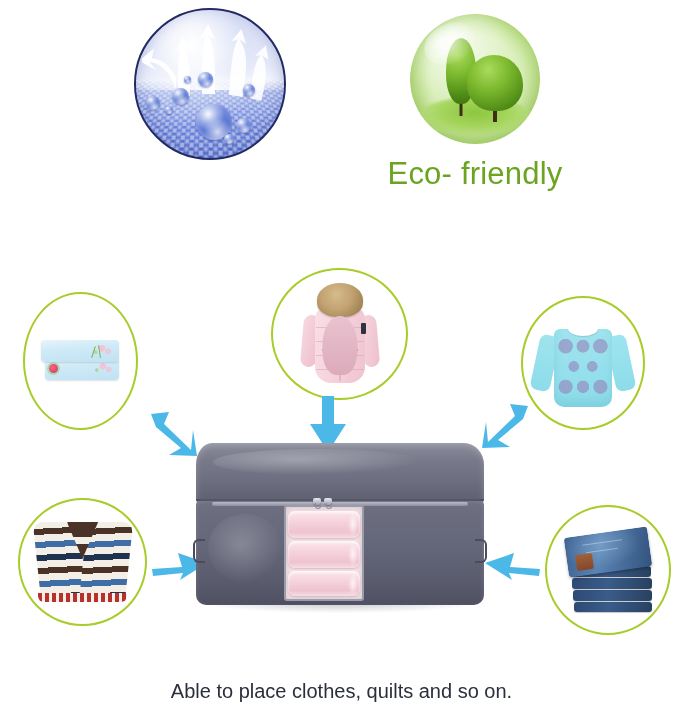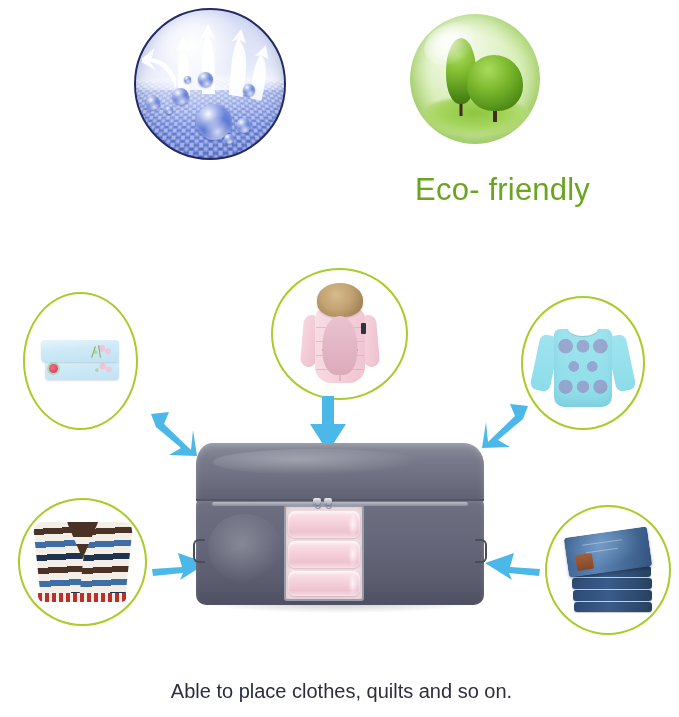--- a/index.html
+++ b/index.html
@@ -340,21 +340,21 @@
       <div class="tree" style="left:34px;bottom:28px;width:34px;height:78px;">
         <div class="trunk" style="width:3px;height:16px;"></div>
         <div class="canopy" style="width:30px;height:66px;bottom:12px;border-radius:50% 50% 45% 45%;"></div>
       </div>
       <div class="tree" style="left:56px;bottom:22px;width:58px;height:64px;">
         <div class="trunk" style="width:4px;height:14px;"></div>
         <div class="canopy" style="width:56px;height:56px;bottom:11px;border-radius:48% 52% 44% 46%;"></div>
       </div>
       <div class="eco-sheen"></div>
     </div>
-    <div class="caption" style="margin-top:28px;font-size:31px;color:#6aa420;text-align:right;">Eco- friendly</div>
+    <div class="caption" style="margin-top:12px;font-size:31px;color:#6aa420;">Eco- friendly</div>
   </div>
 
   <div class="pcircle" style="left:23px;top:292px;width:111px;height:134px;">
     <div class="thumb quilt" style="width:80px;height:46px;">
       <div class="slab" style="left:4px;top:20px;width:74px;height:22px;"></div>
       <div class="slab" style="left:0px;top:2px;width:78px;height:22px;"></div>
       <div class="rose" style="left:8px;top:26px;width:9px;height:9px;"></div>
       <div class="stem" style="left:52px;top:8px;width:1px;height:12px;transform:rotate(18deg);"></div>
       <div class="stem" style="left:58px;top:7px;width:1px;height:13px;transform:rotate(-8deg);"></div>
     </div>

